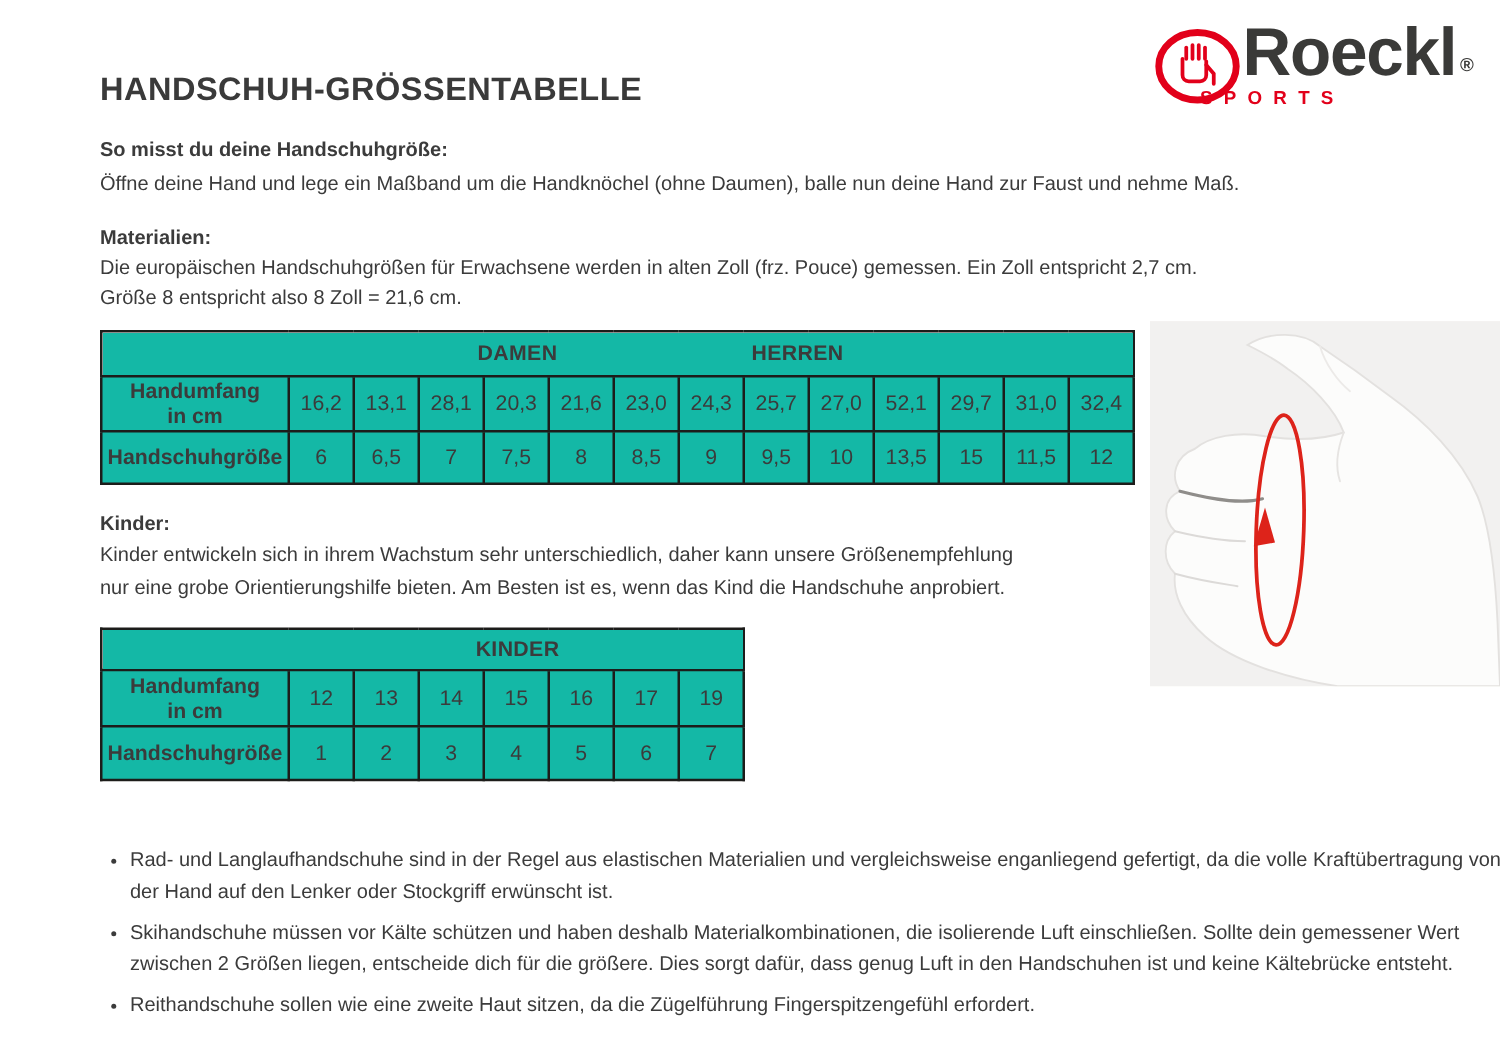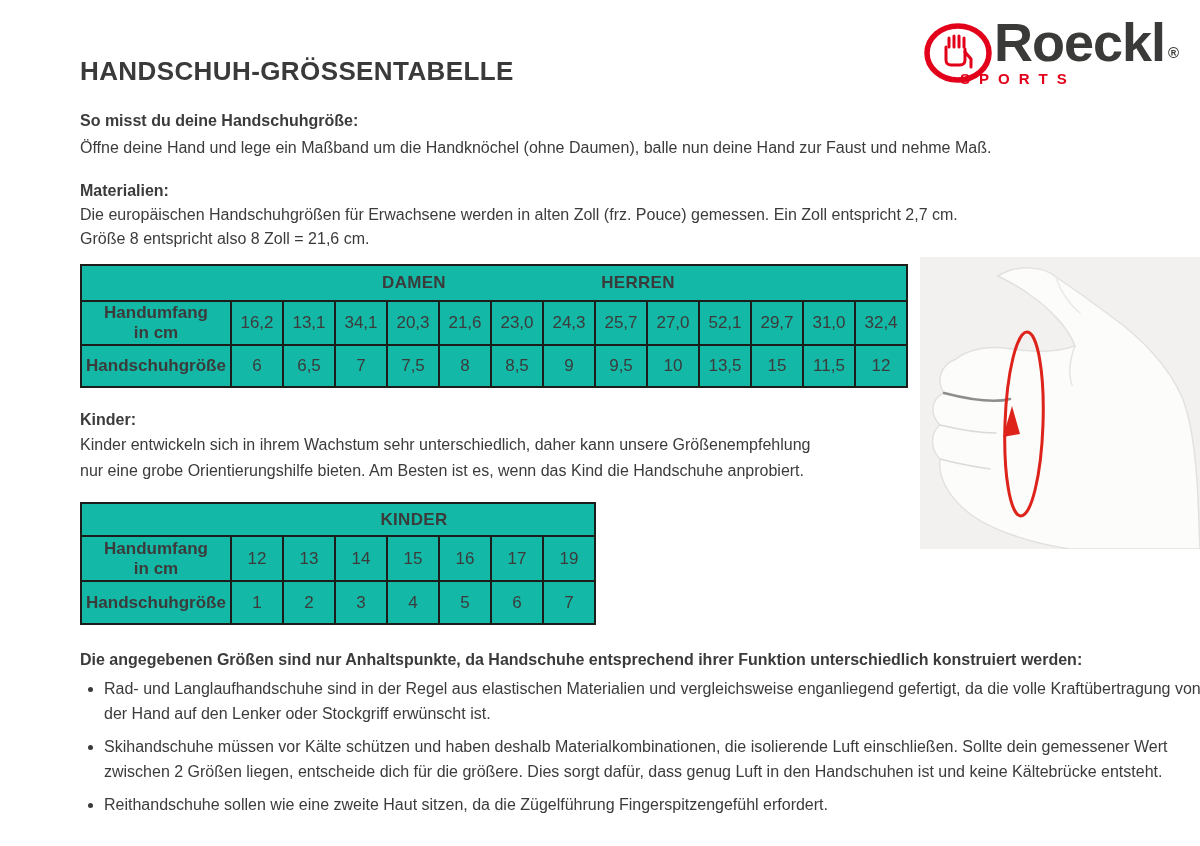--- a/index.html
+++ b/index.html
@@ -104,21 +104,21 @@
         <span class="g-herren">HERREN</span>
       </td>
     </tr>
     <tr class="r1">
       <td class="lbl-cell">
         <span class="lbl-line">Handumfang</span>
         <span class="lbl-line">in cm</span>
       </td>
       <td>16,2</td>
       <td>13,1</td>
-      <td>34,1</td>
+      <td>28,1</td>
       <td>20,3</td>
       <td>21,6</td>
       <td>23,0</td>
       <td>24,3</td>
       <td>25,7</td>
       <td>27,0</td>
       <td>52,1</td>
       <td>29,7</td>
       <td>31,0</td>
       <td>32,4</td>
@@ -214,20 +214,19 @@
       <td>2</td>
       <td>3</td>
       <td>4</td>
       <td>5</td>
       <td>6</td>
       <td>7</td>
     </tr>
   </tbody>
     </table>
 
-  <div class="abs txt b" style="top:648px;">Die angegebenen Größen sind nur Anhaltspunkte, da Handschuhe entsprechend ihrer Funktion unterschiedlich konstruiert werden:</div>
   <ul class="notes">
     <li>Rad- und Langlaufhandschuhe sind in der Regel aus elastischen Materialien und vergleichsweise enganliegend gefertigt, da die volle Kraftübertragung von der Hand auf den Lenker oder Stockgriff erwünscht ist.</li>
     <li>Skihandschuhe müssen vor Kälte schützen und haben deshalb Materialkombinationen, die isolierende Luft einschließen. Sollte dein gemessener Wert zwischen 2 Größen liegen, entscheide dich für die größere. Dies sorgt dafür, dass genug Luft in den Handschuhen ist und keine Kältebrücke entsteht.</li>
     <li>Reithandschuhe sollen wie eine zweite Haut sitzen, da die Zügelführung Fingerspitzengefühl erfordert.</li>
   </ul>
 
 </div>
 
 </body></html>

